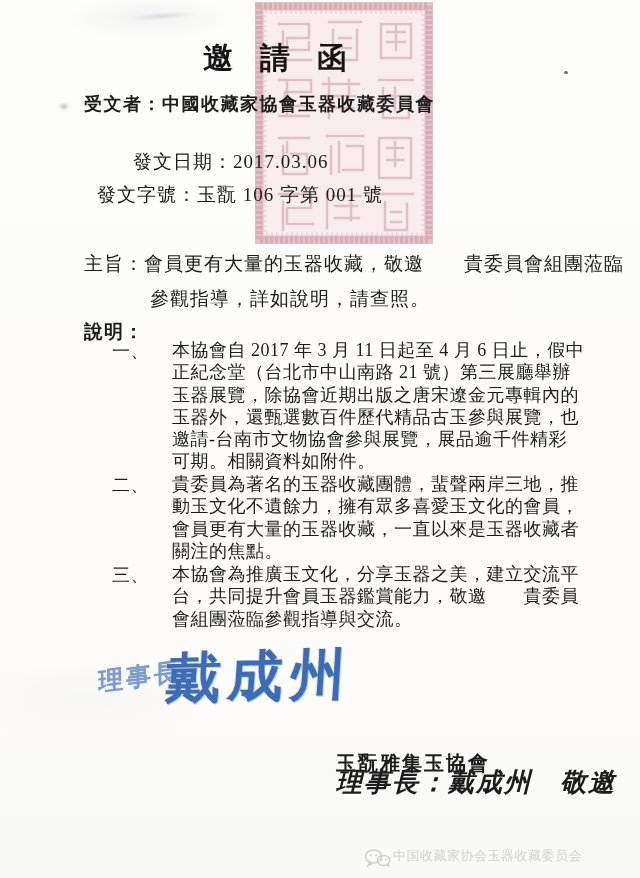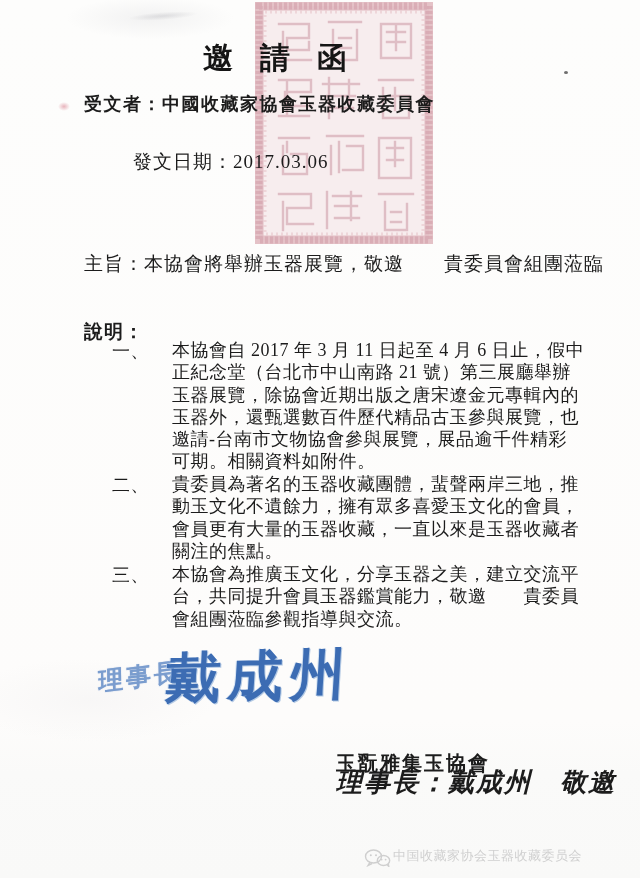--- a/index.html
+++ b/index.html
@@ -77,22 +77,24 @@
   <div class="speck-smudge"></div>
   <div class="speck-pink"></div>
   <div class="speck-dot"></div>
 
   <div class="t title">邀請函</div>
 
   <div class="t recipient">受文者：中國收藏家協會玉器收藏委員會</div>
 
   <div class="t meta date"><span>發文日期：</span><span>2017.03.06</span></div>
 
+  <div class="t meta ref"><span>發文字號：</span><span>玉翫 106 字第 001 號</span></div>
 
-  <div class="t subj1">主旨：本協會將舉辦玉器展覽，敬邀　　貴委員會組團蒞臨</div>
+  <div class="t subj1">主旨：會員更有大量的玉器收藏，敬邀　　貴委員會組團蒞臨</div>
+  <div class="t subj2">參觀指導，詳如說明，請查照。</div>
 
   <div class="t explain">說明：</div>
 
   <div class="item it1">
     <span class="num">一、</span>
     <div class="lines">
       <div>本協會自 2017 年 3 月 11 日起至 4 月 6 日止，假中</div>
       <div>正紀念堂（台北市中山南路 21 號）第三展廳舉辦</div>
       <div>玉器展覽，除協會近期出版之唐宋遼金元專輯內的</div>
       <div>玉器外，還甄選數百件歷代精品古玉參與展覽，也</div>

